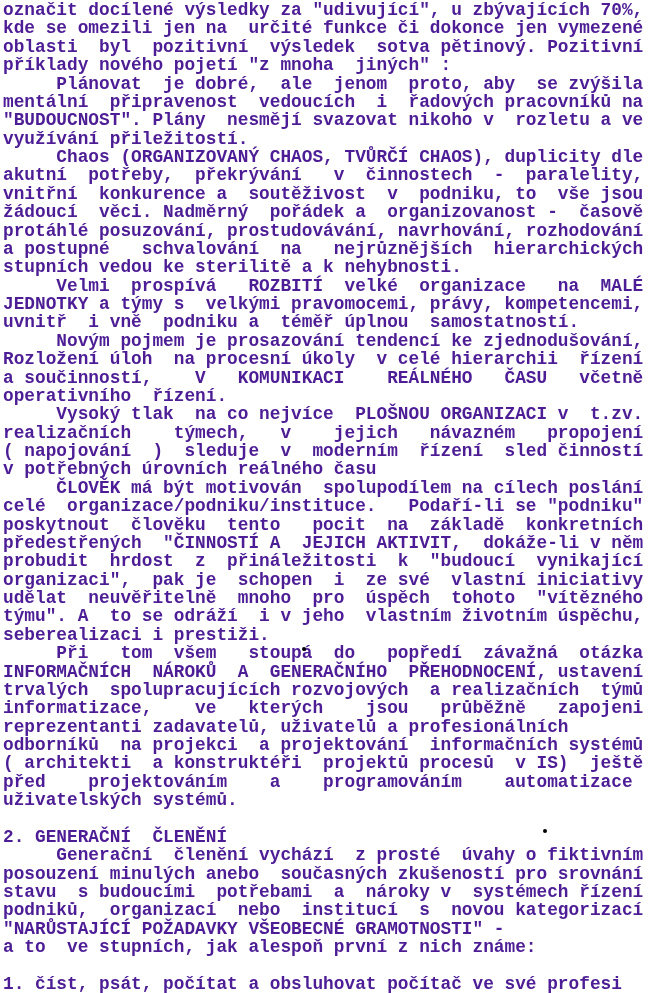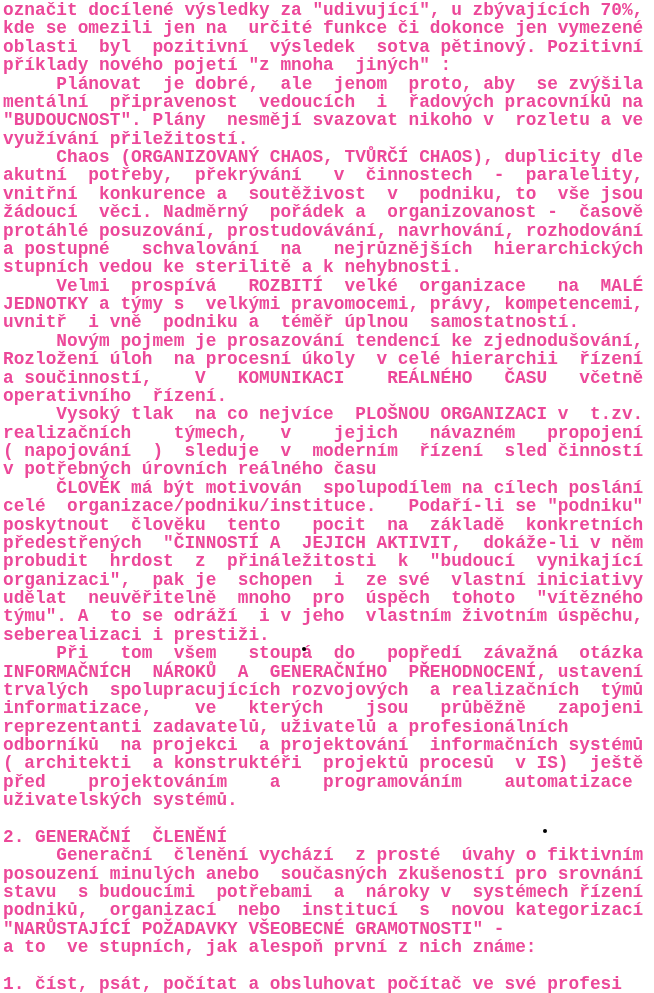--- a/index.html
+++ b/index.html
@@ -13,21 +13,21 @@
     width: 654px;
     height: 993px;
     background: #ffffff;
     overflow: hidden;
   }
   .doc-text {
     position: absolute;
     left: 3px;
     top: 1px;
     width: 648px;
-    color: #ec4899;
+    color: #4c1d95;
     font-family: "Liberation Mono", "DejaVu Sans Mono", monospace;
     font-size: 17.8px;
     font-weight: 700;
     line-height: 18.39px;
     white-space: pre;
     -webkit-font-smoothing: none;
   }
   .line {
     height: 18.39px;
     white-space: pre;

